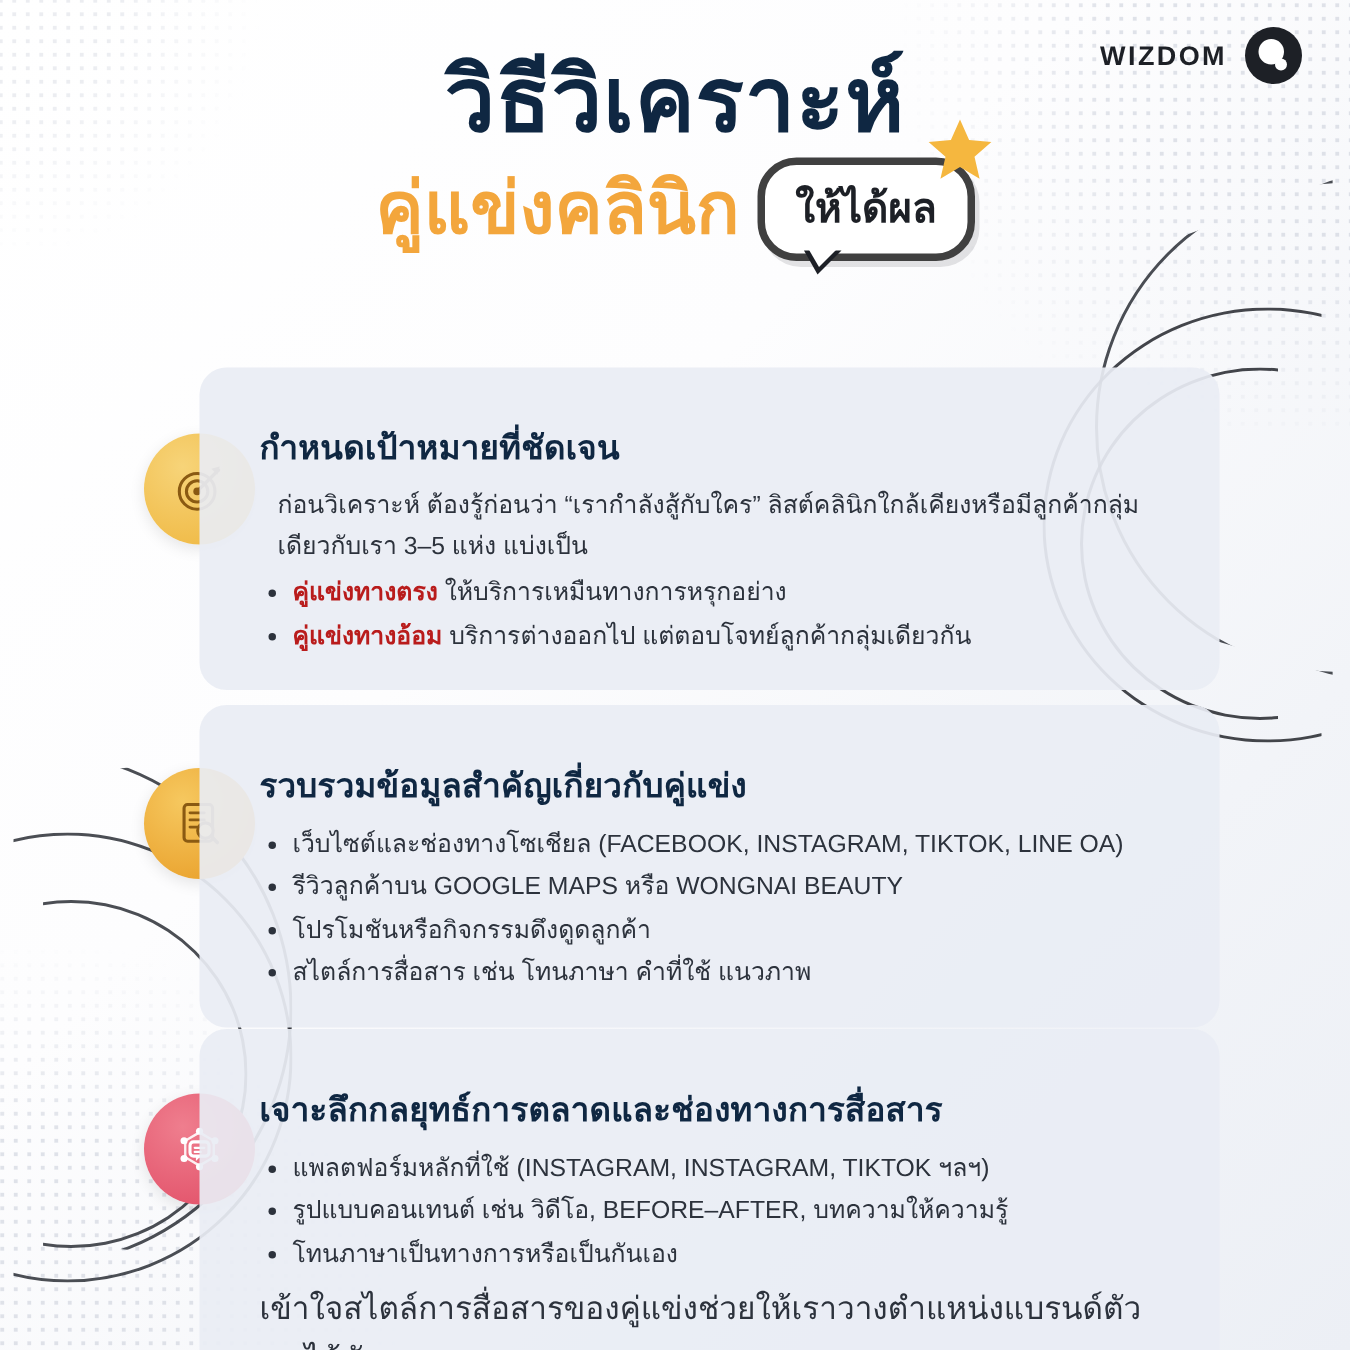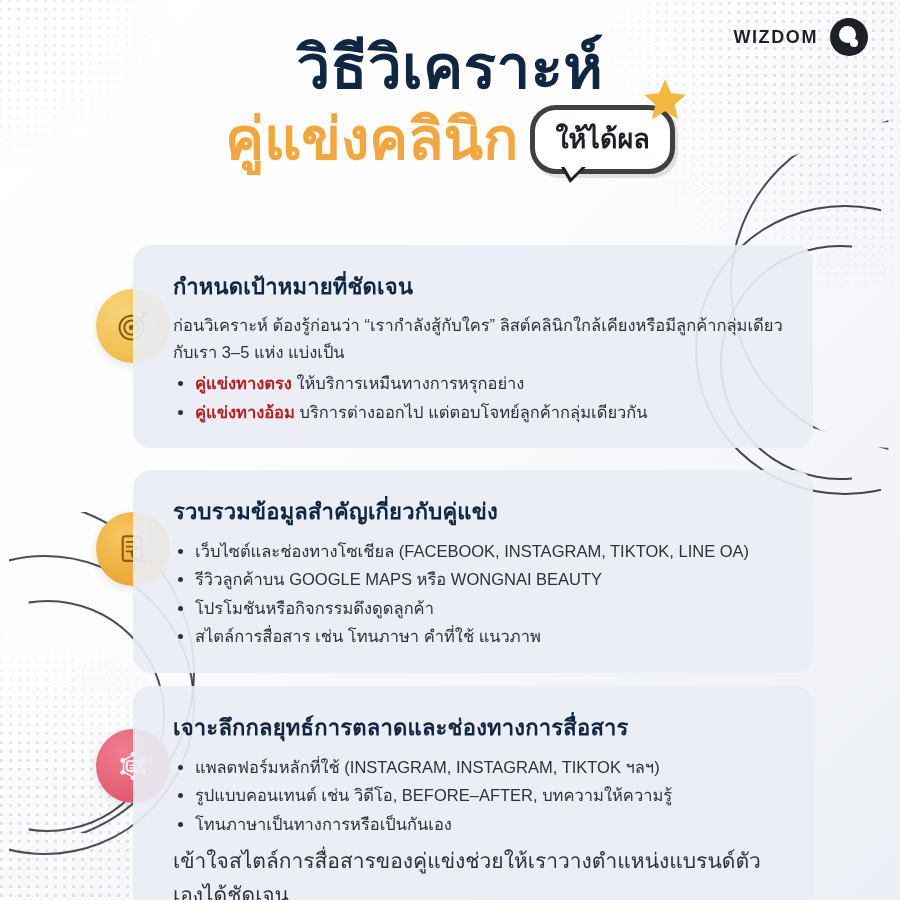--- a/index.html
+++ b/index.html
@@ -91,21 +91,21 @@
     color: #0f2742;
     line-height: 1.05;
   }
   .headline .line2-wrap {
     position: relative;
     margin-top: 6px;
     display: flex; align-items: center; justify-content: center; gap: 12px;
   }
   .headline .line2 {
     font-family: "DejaVu Sans", "Liberation Sans", sans-serif;
-    font-size: 58px; font-weight: 700;
+    font-size: 48px; font-weight: 700;
     color: #f3a63c;
     line-height: 1.05;
   }
   .bubble {
     position: relative;
     background: #ffffff;
     border: 5px solid #404040;
     border-radius: 26px;
     padding: 7px 20px 9px;
     font-family: "DejaVu Sans", "Liberation Sans", sans-serif;
@@ -132,30 +132,30 @@
     width: 54px; height: 54px;
     color: #f5b73f;
   }
 
   
   .card {
     position: absolute;
     left: 133px; width: 680px;
     background: rgba(233,237,244,.92);
     border-radius: 18px;
-    padding: 24px 26px 22px 40px;
+    padding: 36px 26px 22px 40px;
   }
   .card h2 {
     margin: 0 0 8px 0;
     font-family: "DejaVu Sans", "Liberation Sans", sans-serif;
     font-size: 22px; font-weight: 700; color: #0f2742;
     letter-spacing: .2px;
   }
   .card p.intro {
-    margin: 0 0 4px 0;
+    margin: 0 0 4px 12px;
     font-size: 16.5px; line-height: 1.62; color: #2c323c;
   }
   .card ul {
     margin: 4px 0 0 0;
     padding-left: 22px;
   }
   .card li {
     font-size: 16.5px; line-height: 1.72; color: #2c323c;
   }
   .card li b { color: #b91c1c; }

